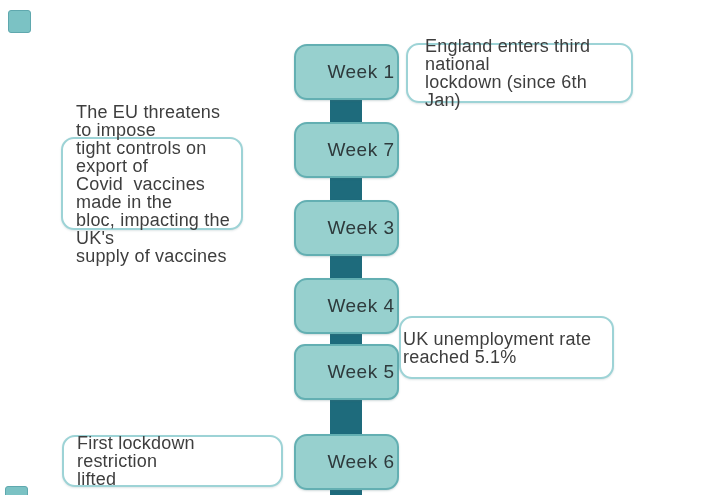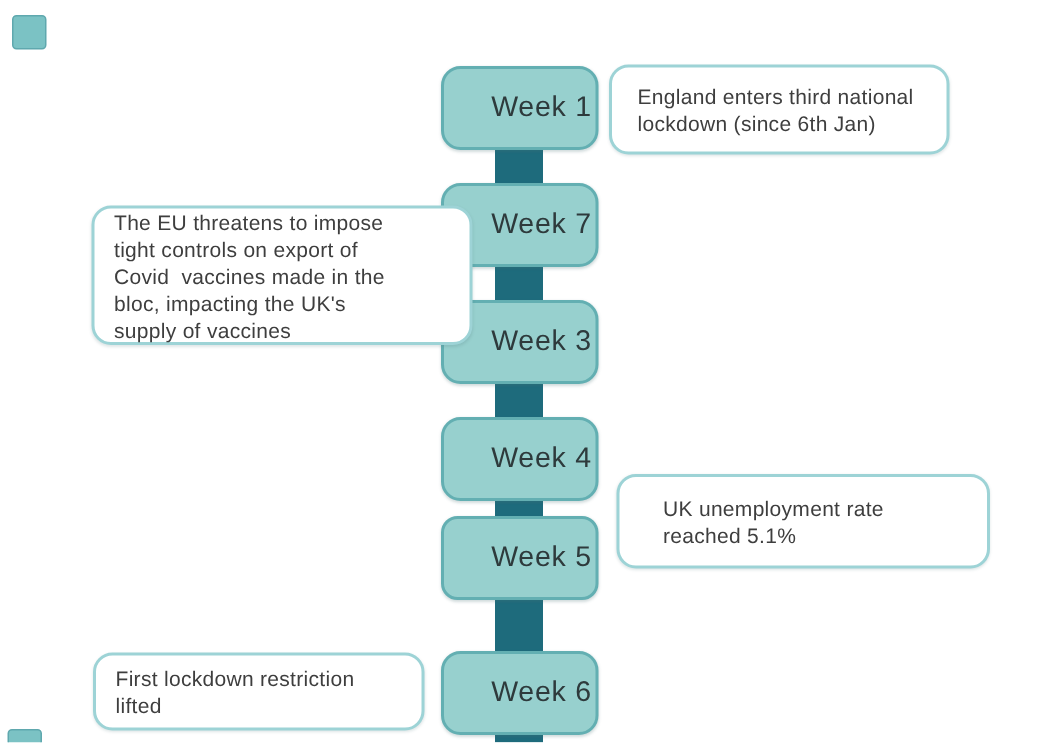--- a/index.html
+++ b/index.html
@@ -60,28 +60,28 @@
     border: 2px solid #9DD3D6;
     border-radius: 13px;
     display: flex;
     align-items: center;
     z-index: 2;
     box-shadow: 0 1px 2px rgba(70,110,115,0.18);
   }
   .callout .callout-text {
     display: block;
     white-space: pre-wrap;
-    font-size: 14px;
+    font-size: 18px;
     line-height: 18px;
     letter-spacing: 0.2px;
     color: #3E3E3E;
   }
   .c-england { left: 406px; top: 43px;  width: 227px; height: 60px; padding-left: 17px; padding-right: 8px; }
-  .c-eu      { left: 61px;  top: 137px; width: 254px; height: 93px; padding-left: 13px; padding-right: 6px; }
-  .c-unemp   { left: 411px; top: 316px; width: 249px; height: 63px; padding-left: 29px; padding-right: 8px; }
+  .c-eu      { left: 61px;  top: 137px; width: 182px; height: 93px; padding-left: 13px; padding-right: 6px; }
+  .c-unemp   { left: 399px; top: 316px; width: 215px; height: 63px; padding-left: 2px; padding-right: 8px; }
   .c-first   { left: 62px;  top: 435px; width: 221px; height: 52px; padding-left: 13px; padding-right: 6px; }
 
   
   .corner-square {
     position: absolute;
     width: 23px;
     height: 23px;
     box-sizing: border-box;
     background: #7BC2C4;
     border: 1px solid #5FA8AE;

